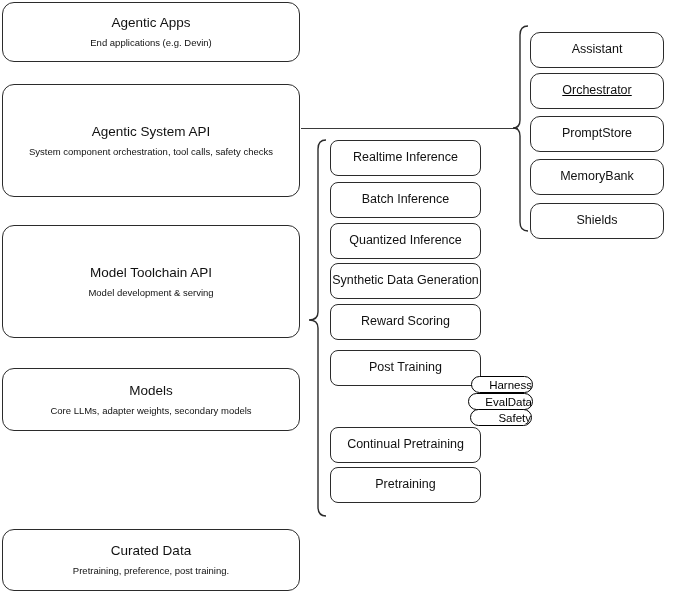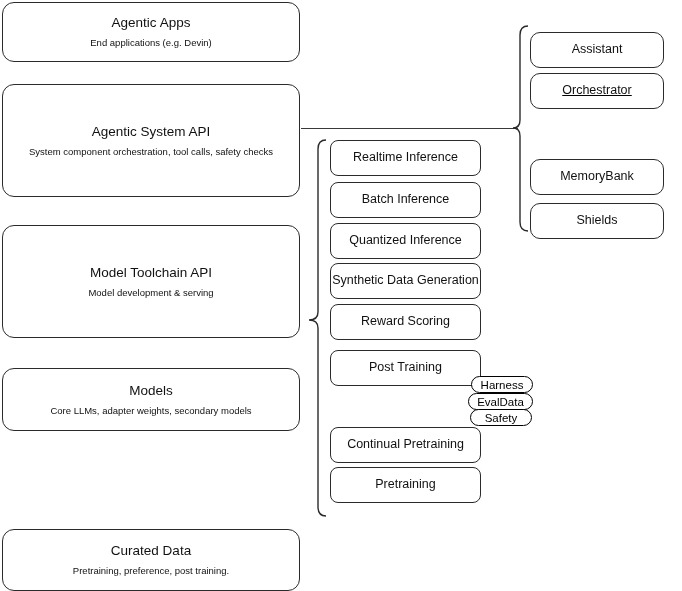--- a/index.html
+++ b/index.html
@@ -42,21 +42,21 @@
   .rgt .title{font-size:12.5px;}
 
   
   .pill{
     position:absolute;
     box-sizing:border-box;
     border:1.4px solid #000;
     border-radius:11px;
     background:#ffffff;
     height:17px;
-    display:flex;align-items:center;justify-content:center;
+    display:flex;align-items:center;justify-content:flex-end;
     font-size:11.5px;
     z-index:40;
     white-space:nowrap;
   }
 
   
   .hline{
     position:absolute;
     height:0;
     border-top:1.3px solid #3a3a3a;
@@ -144,20 +144,23 @@
   <div class="pill" style="left:470px;top:409px;width:62px;">
     <span>Safety</span>
   </div>
 
   <div class="box rgt" style="top:32px;">
     <div class="title">Assistant</div>
   </div>
   <div class="box rgt" style="top:73px;text-decoration:underline;">
     <div class="title">Orchestrator</div>
   </div>
+  <div class="box rgt" style="top:116px;">
+    <div class="title">PromptStore</div>
+  </div>
   <div class="box rgt" style="top:159px;">
     <div class="title">MemoryBank</div>
   </div>
   <div class="box rgt" style="top:203px;">
     <div class="title">Shields</div>
   </div>
 
 </div>
 
 </body></html>

